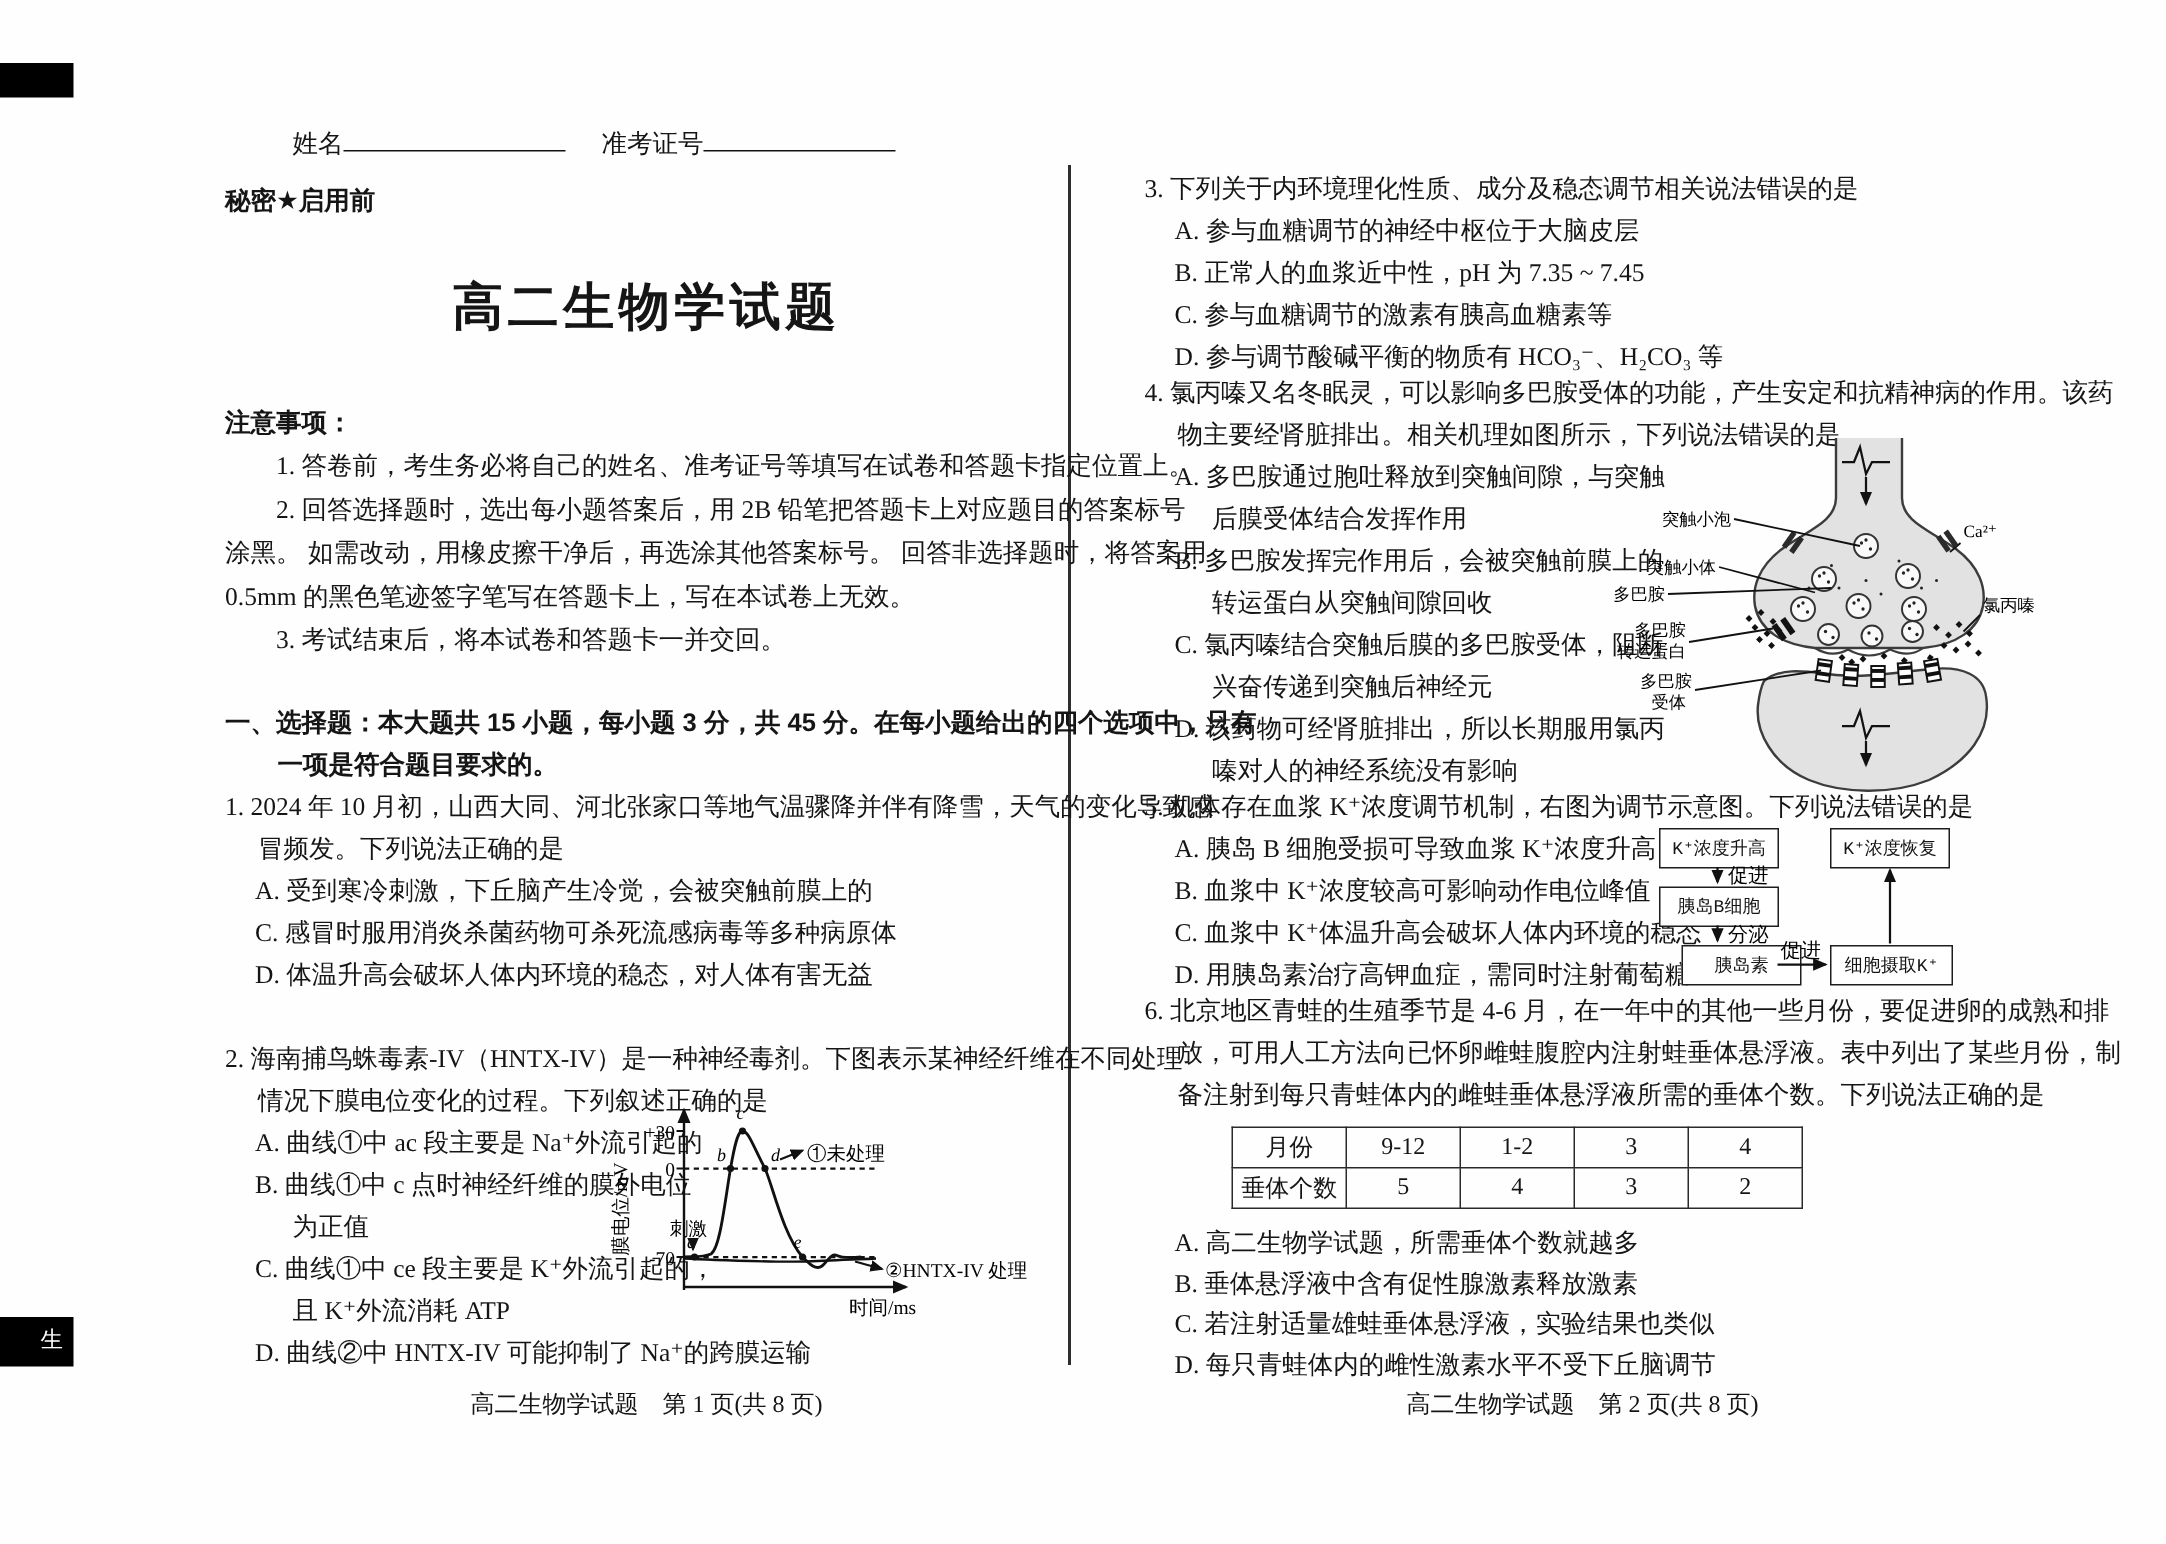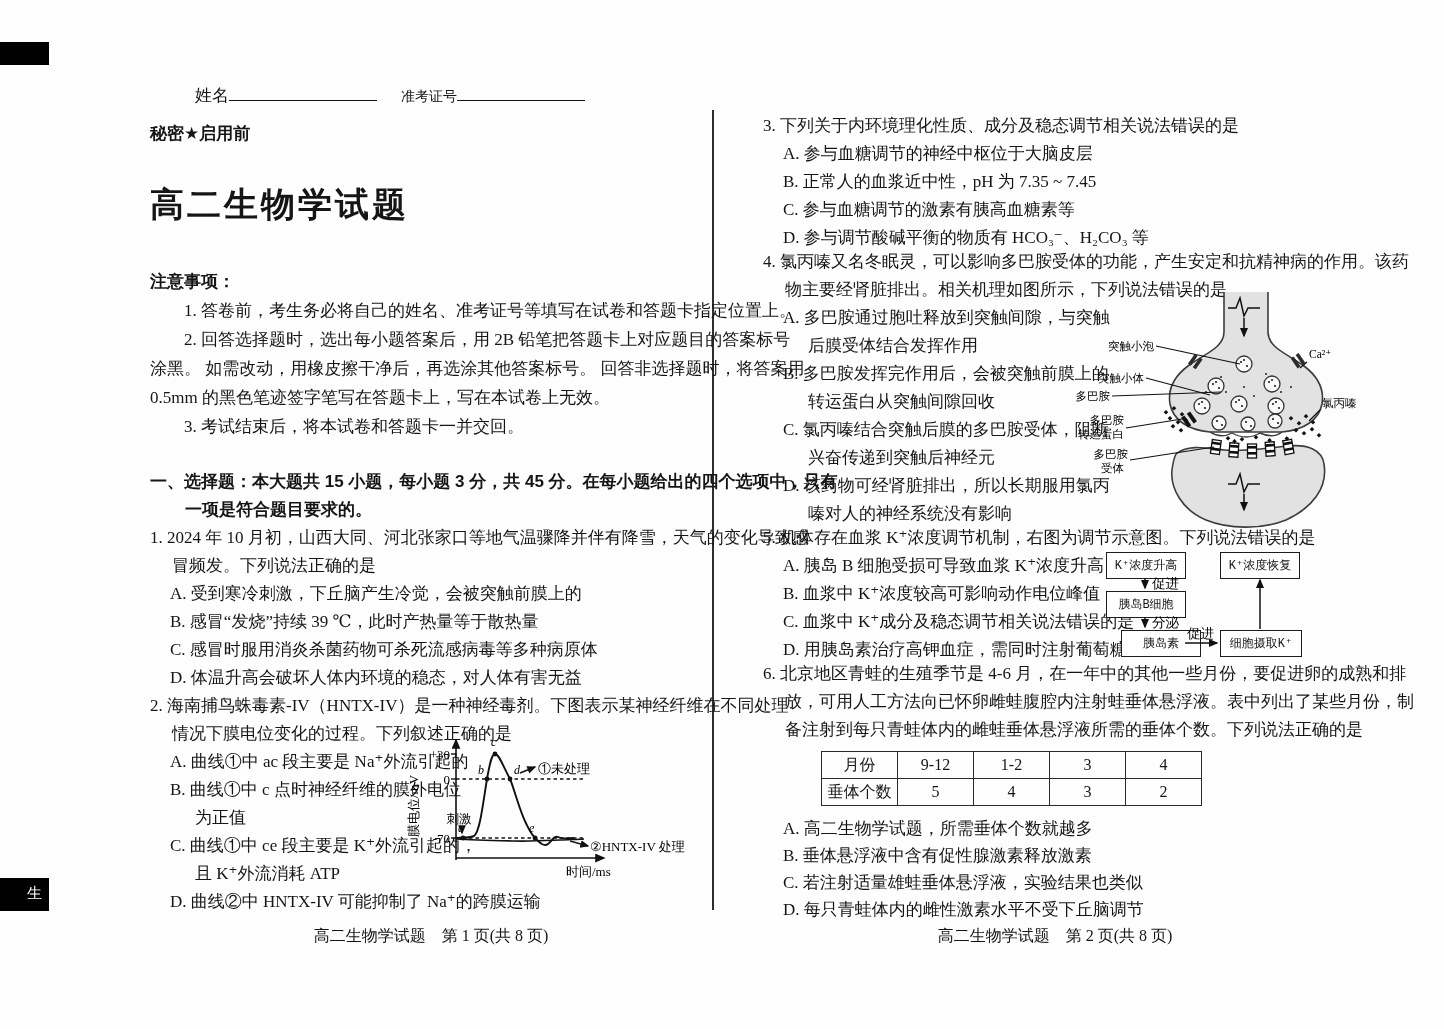--- a/index.html
+++ b/index.html
@@ -11,21 +11,21 @@
   .lh29 .ln{line-height:29px;}
   .lh27 .ln{line-height:27px;}
   .i20{padding-left:20px;}
   .i22{padding-left:22px;}
   .i34{padding-left:34px;}
   .i35{padding-left:35px;}
   .i45{padding-left:45px;}
   .blacktab{position:absolute;left:0;background:#000;}
   .divider{position:absolute;background:#2e2e2e;}
   .uline{display:inline-block;border-bottom:1.6px solid #111;height:15px;vertical-align:baseline;}
-  .title-big{font-size:34px;letter-spacing:3px;}
+  .title-big{font-size:34px;letter-spacing:3px;text-align:center;}
   .footer{position:absolute;font-size:16px;text-align:center;}
   .figure{position:absolute;}
   svg{font-family:inherit;}
   .fc-box{position:absolute;border:1.5px solid #1d1d1d;background:#fff;display:flex;
           align-items:center;justify-content:center;font-size:12px;white-space:nowrap;font-family:Liberation Mono, monospace;}
   table.qtable{border-collapse:collapse;margin-left:58px;margin-top:7px;}
   table.qtable td{border:1.6px solid #2a2a2a;width:75px;height:26px;text-align:center;
                   font-size:16px;padding:0;}
   .tabchar{color:#fff;font-size:15px;position:absolute;right:7px;top:6px;
            font-family:"Liberation Sans","DejaVu Sans",sans-serif;}
@@ -37,21 +37,21 @@
 
   <div class="blacktab" style="top:42px;width:49px;height:23px;"></div>
   <div class="blacktab" style="top:878px;width:49px;height:33px;">
     <span class="tabchar">生</span>
   </div>
 
   <div class="divider" style="left:712px;top:110px;width:2px;height:800px;"></div>
 
   <div class="col" style="left:195px;top:84px;width:460px;">
     <span style="font-size:17px;">姓名</span><span class="uline" style="width:148px;"></span>
-    <span style="font-size:14px;margin-left:20px;">准考证号</span><span class="uline" style="width:128px;"></span>
+    <span style="font-size:17px;margin-left:20px;">准考证号</span><span class="uline" style="width:128px;"></span>
   </div>
 
   <div class="col heading" style="left:150px;top:122px;font-size:17px;">秘密★启用前</div>
 
   <div class="col heading title-big" style="left:150px;top:182px;width:562px;">高二生物学试题</div>
 
   <div class="col heading" style="left:150px;top:270px;font-size:17px;">注意事项：</div>
 
   <div class="col lh29" style="left:150px;top:296px;width:562px;">
     <div class="ln i34">1. 答卷前，考生务必将自己的姓名、准考证号等填写在试卷和答题卡指定位置上。</div>
@@ -63,21 +63,20 @@
 
   <div class="col heading" style="left:150px;top:468px;width:562px;">
     <div class="ln" style="font-size:17px;">一、选择题：本大题共 15 小题，每小题 3 分，共 45 分。在每小题给出的四个选项中，只有</div>
     <div class="ln i35" style="font-size:17px;">一项是符合题目要求的。</div>
   </div>
 
   <div class="col" style="left:150px;top:524px;width:562px;">
     <div class="ln">1. 2024 年 10 月初，山西大同、河北张家口等地气温骤降并伴有降雪，天气的变化导致感</div>
     <div class="ln i22">冒频发。下列说法正确的是</div>
     <div class="ln i20">A. 受到寒冷刺激，下丘脑产生冷觉，会被突触前膜上的</div>
-    <div class="ln i20">B. 感冒“发烧”持续 39 ℃，此时产热量等于散热量</div>
     <div class="ln i20">C. 感冒时服用消炎杀菌药物可杀死流感病毒等多种病原体</div>
     <div class="ln i20">D. 体温升高会破坏人体内环境的稳态，对人体有害无益</div>
   </div>
 
   <div class="col" style="left:150px;top:692px;width:562px;">
     <div class="ln">2. 海南捕鸟蛛毒素-IV（HNTX-IV）是一种神经毒剂。下图表示某神经纤维在不同处理</div>
     <div class="ln i22">情况下膜电位变化的过程。下列叙述正确的是</div>
     <div class="ln i20">A. 曲线①中 ac 段主要是 Na⁺外流引起的</div>
     <div class="ln i20">B. 曲线①中 c 点时神经纤维的膜外电位</div>
     <div class="ln i45">为正值</div>
@@ -317,21 +316,21 @@
       <text x="48" y="180" font-size="11.5" text-anchor="end">受体</text>
       <text x="233" y="66" font-size="11.5">Ca²⁺</text>
       <text x="246" y="115" font-size="11.5">氯丙嗪</text>
     </svg>
   </div>
 
   <div class="col" style="left:763px;top:524px;width:584px;">
     <div class="ln">5. 机体存在血浆 K⁺浓度调节机制，右图为调节示意图。下列说法错误的是</div>
     <div class="ln i20">A. 胰岛 B 细胞受损可导致血浆 K⁺浓度升高</div>
     <div class="ln i20">B. 血浆中 K⁺浓度较高可影响动作电位峰值</div>
-    <div class="ln i20">C. 血浆中 K⁺成分及稳态调节相关说法错误的是</div>
+    <div class="ln i20">C. 血浆中 K⁺体温升高会破坏人体内环境的稳态</div>
     <div class="ln i20">D. 用胰岛素治疗高钾血症，需同时注射葡萄糖</div>
   </div>
 
   <div class="figure" style="left:1106px;top:550px;width:200px;height:108px;">
     <div class="fc-box" style="left:0;top:2px;width:78px;height:25px;">K⁺浓度升高</div>
     <div class="fc-box" style="left:114px;top:2px;width:78px;height:25px;">K⁺浓度恢复</div>
     <div class="fc-box" style="left:0;top:41px;width:78px;height:25px;">胰岛B细胞</div>
     <div class="fc-box" style="left:15px;top:80px;width:78px;height:25px;">胰岛素</div>
     <div class="fc-box" style="left:114px;top:80px;width:80px;height:25px;">细胞摄取K⁺</div>
     <svg width="200" height="108" viewBox="0 0 200 108" style="position:absolute;left:0;top:0;">

